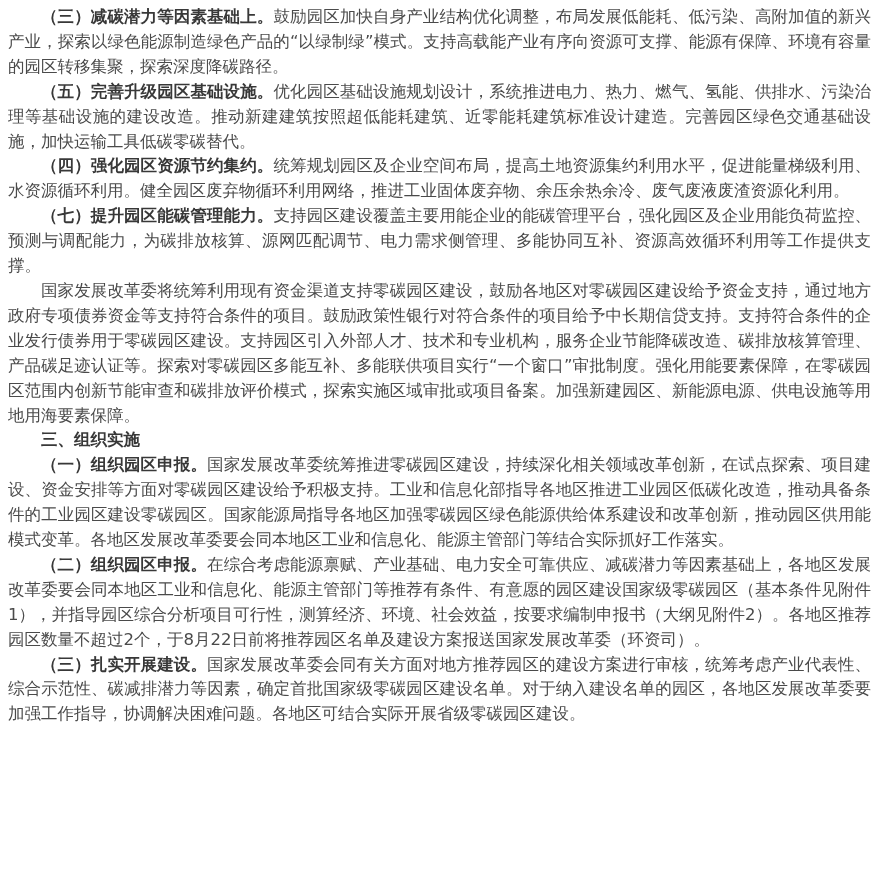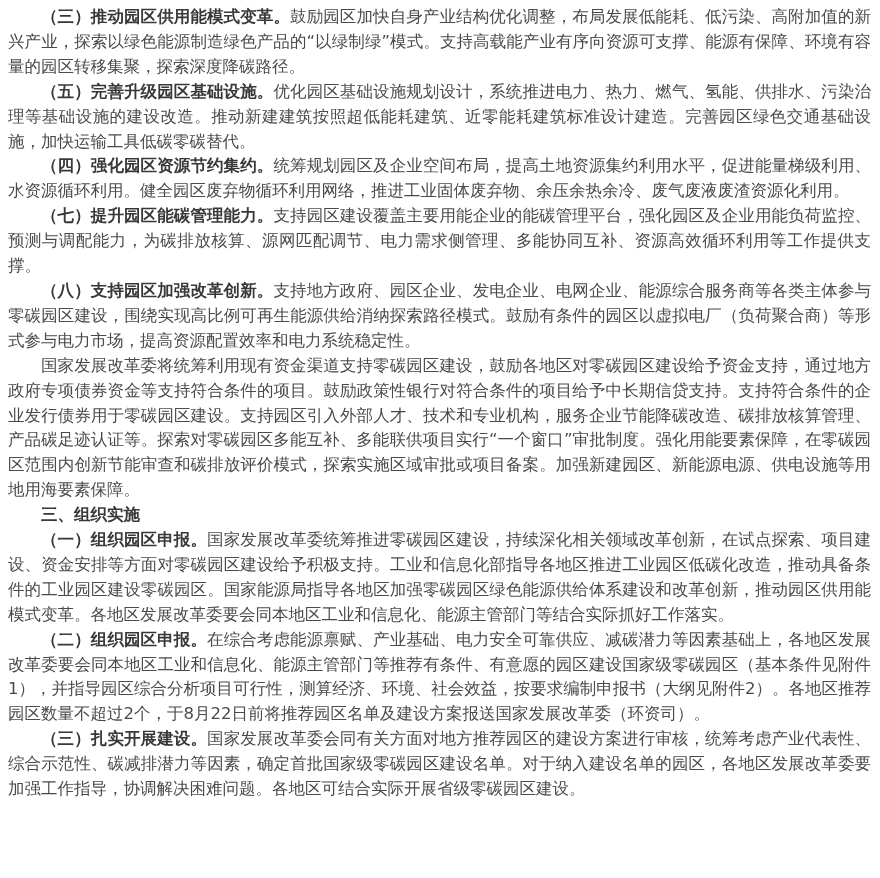--- a/index.html
+++ b/index.html
@@ -31,30 +31,29 @@
   p.section-heading {
     font-weight: bold;
     color: #383838;
   }
 </style>
 </head>
 <body>
 
 <div class="doc-page">
 
-  <p><span class="para-lead">（三）推动园区供用能模式变革。</span><span>鼓励园区加快自身产业结构优化调整，布局发展低能耗、低污染、高附加值的新兴产业，探索以绿色能源制造绿色产品的“以绿制绿”模式。支持高载能产业有序向资源可支撑、能源有保障、环境有容量的园区转移集聚，探索深度降碳路径。</span></p>
+  <p><span class="para-lead">（三）减碳潜力等因素基础上。</span><span>鼓励园区加快自身产业结构优化调整，布局发展低能耗、低污染、高附加值的新兴产业，探索以绿色能源制造绿色产品的“以绿制绿”模式。支持高载能产业有序向资源可支撑、能源有保障、环境有容量的园区转移集聚，探索深度降碳路径。</span></p>
 
   <p><span class="para-lead">（五）完善升级园区基础设施。</span><span>优化园区基础设施规划设计，系统推进电力、热力、燃气、氢能、供排水、污染治理等基础设施的建设改造。推动新建建筑按照超低能耗建筑、近零能耗建筑标准设计建造。完善园区绿色交通基础设施，加快运输工具低碳零碳替代。</span></p>
 
   <p><span class="para-lead">（四）强化园区资源节约集约。</span><span>统筹规划园区及企业空间布局，提高土地资源集约利用水平，促进能量梯级利用、水资源循环利用。健全园区废弃物循环利用网络，推进工业固体废弃物、余压余热余冷、废气废液废渣资源化利用。</span></p>
 
 
   <p><span class="para-lead">（七）提升园区能碳管理能力。</span><span>支持园区建设覆盖主要用能企业的能碳管理平台，强化园区及企业用能负荷监控、预测与调配能力，为碳排放核算、源网匹配调节、电力需求侧管理、多能协同互补、资源高效循环利用等工作提供支撑。</span></p>
 
-  <p><span class="para-lead">（八）支持园区加强改革创新。</span><span>支持地方政府、园区企业、发电企业、电网企业、能源综合服务商等各类主体参与零碳园区建设，围绕实现高比例可再生能源供给消纳探索路径模式。鼓励有条件的园区以虚拟电厂（负荷聚合商）等形式参与电力市场，提高资源配置效率和电力系统稳定性。</span></p>
 
 
   <p><span>国家发展改革委将统筹利用现有资金渠道支持零碳园区建设，鼓励各地区对零碳园区建设给予资金支持，通过地方政府专项债券资金等支持符合条件的项目。鼓励政策性银行对符合条件的项目给予中长期信贷支持。支持符合条件的企业发行债券用于零碳园区建设。支持园区引入外部人才、技术和专业机构，服务企业节能降碳改造、碳排放核算管理、产品碳足迹认证等。探索对零碳园区多能互补、多能联供项目实行“一个窗口”审批制度。强化用能要素保障，在零碳园区范围内创新节能审查和碳排放评价模式，探索实施区域审批或项目备案。加强新建园区、新能源电源、供电设施等用地用海要素保障。</span></p>
 
   <p class="section-heading">三、组织实施</p>
 
   <p><span class="para-lead">（一）组织园区申报。</span><span>国家发展改革委统筹推进零碳园区建设，持续深化相关领域改革创新，在试点探索、项目建设、资金安排等方面对零碳园区建设给予积极支持。工业和信息化部指导各地区推进工业园区低碳化改造，推动具备条件的工业园区建设零碳园区。国家能源局指导各地区加强零碳园区绿色能源供给体系建设和改革创新，推动园区供用能模式变革。各地区发展改革委要会同本地区工业和信息化、能源主管部门等结合实际抓好工作落实。</span></p>
 
   <p><span class="para-lead">（二）组织园区申报。</span><span>在综合考虑能源禀赋、产业基础、电力安全可靠供应、减碳潜力等因素基础上，各地区发展改革委要会同本地区工业和信息化、能源主管部门等推荐有条件、有意愿的园区建设国家级零碳园区（基本条件见附件1），并指导园区综合分析项目可行性，测算经济、环境、社会效益，按要求编制申报书（大纲见附件2）。各地区推荐园区数量不超过2个，于8月22日前将推荐园区名单及建设方案报送国家发展改革委（环资司）。</span></p>
 

